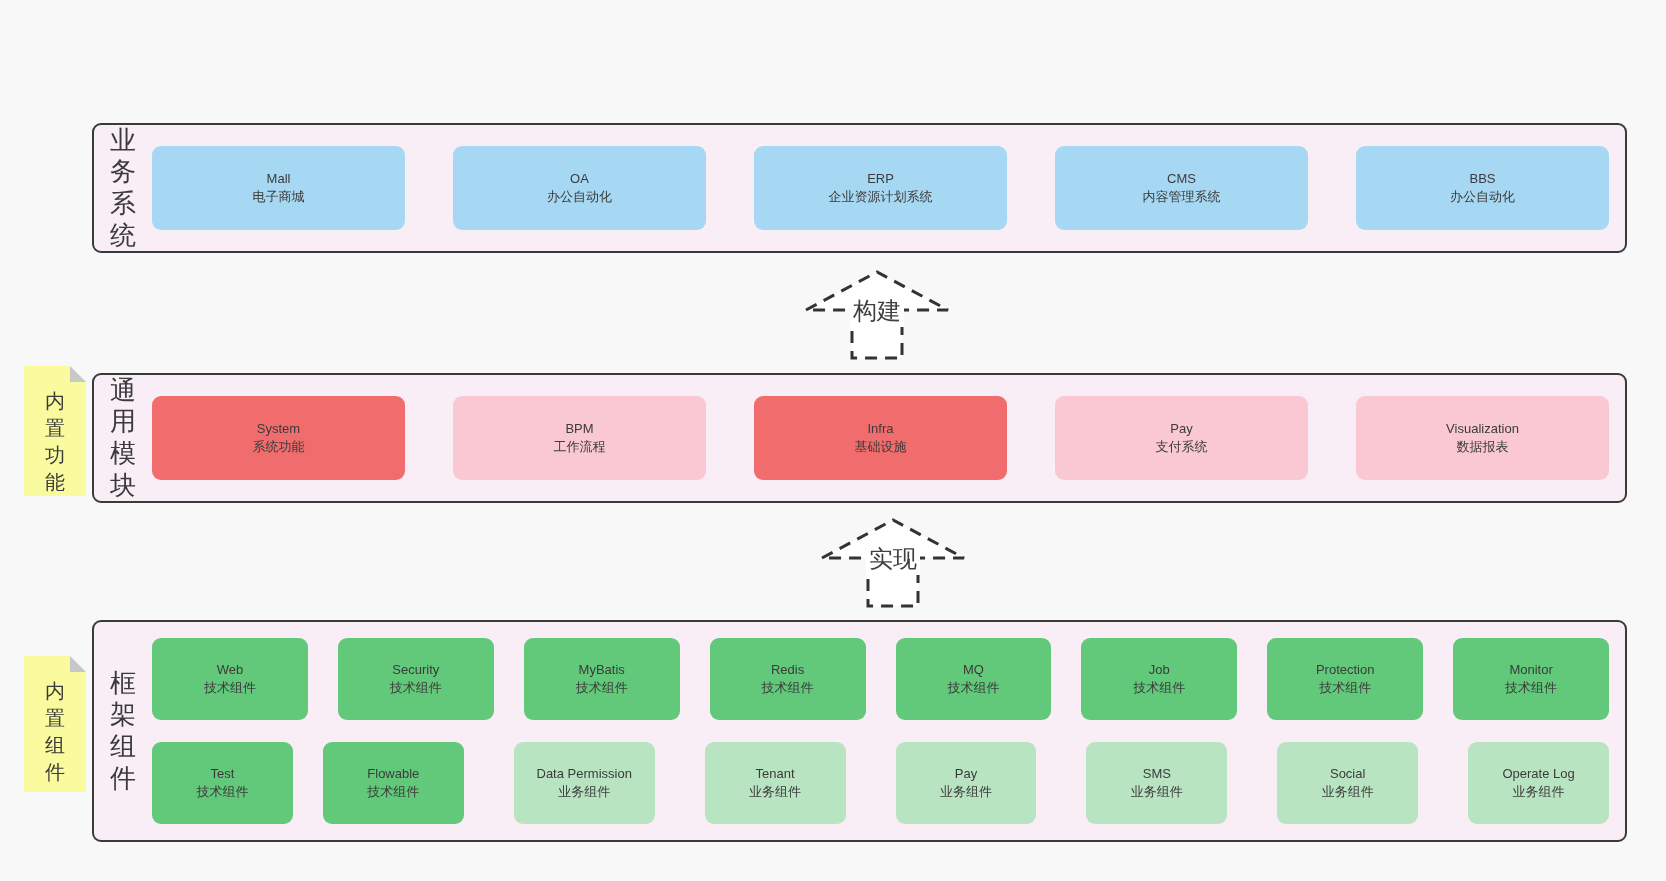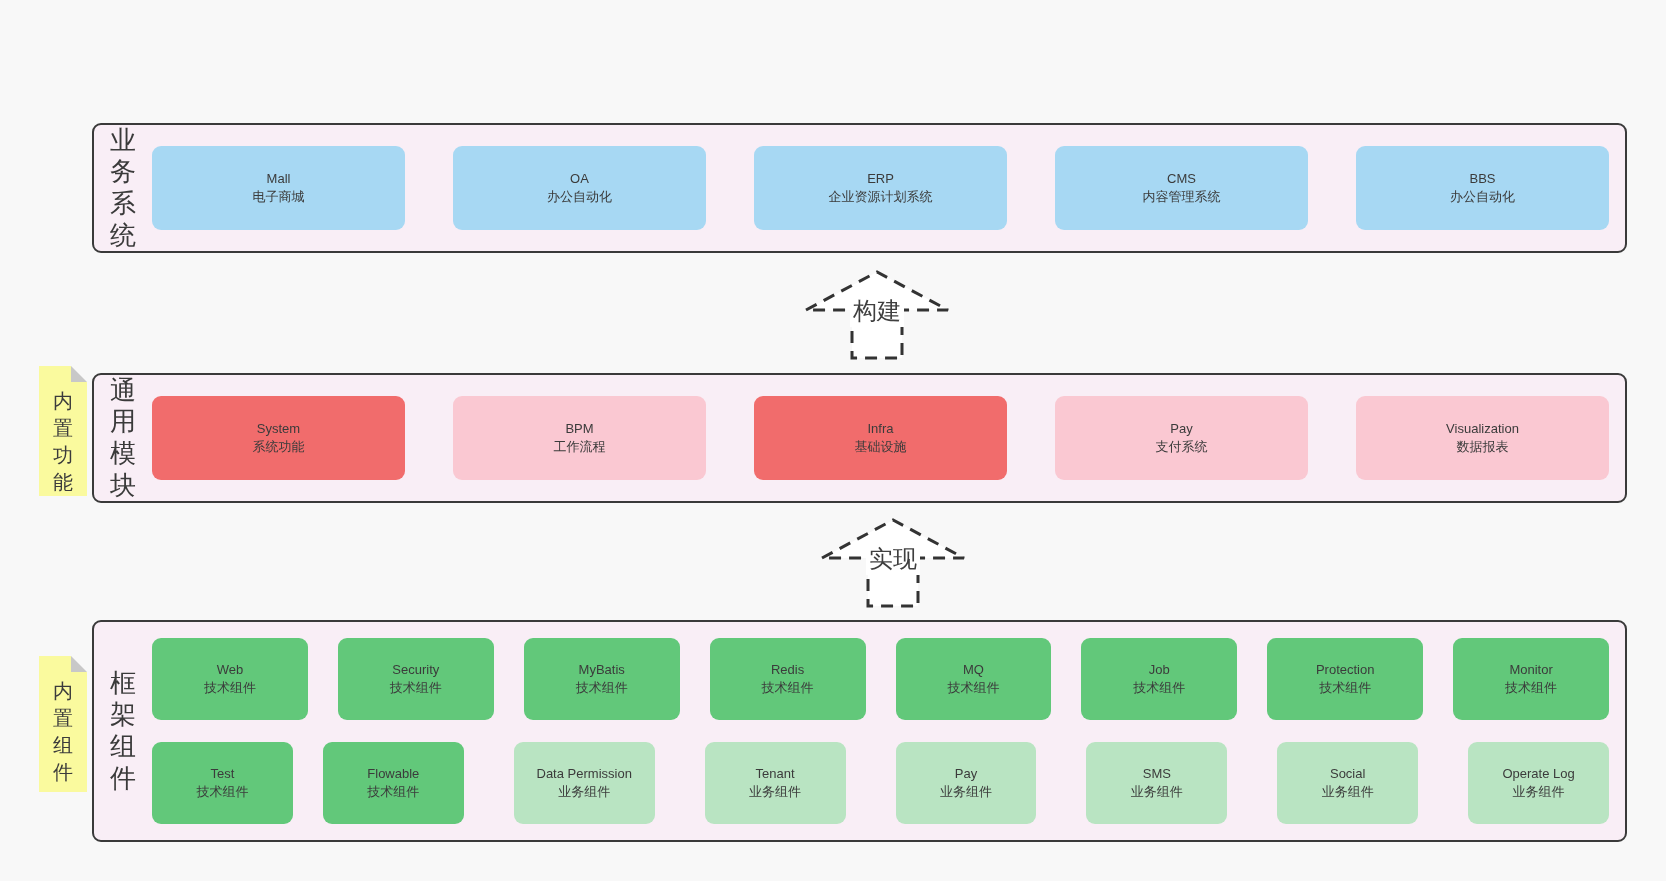--- a/index.html
+++ b/index.html
@@ -44,21 +44,21 @@
     text-align:center;font-size:13px;line-height:1.42;color:var(--text);
     padding:0 22px;
   }
   .grid .box{height:82px;line-height:1.38;}
   .v-blue{background:var(--box_blue);}
   .v-red{background:var(--box_red);}
   .v-pink{background:var(--box_pink);}
   .v-gdark{background:var(--box_green_dark);}
   .v-glight{background:var(--box_green_light);margin-left:20px;}
   .note{
-    position:absolute;left:39px;width:48px;background:var(--note_yellow);
+    position:absolute;left:24px;width:62px;background:var(--note_yellow);
   }
   #note-features{top:366px;height:130px;}
   #note-components{top:656px;height:136px;}
   .note .fold{
     position:absolute;top:0;right:0;width:0;height:0;border-style:solid;
     border-width:0 16px 16px 0;
     border-color:transparent var(--page_bg) var(--note_fold) transparent;
   }
   .note .vtext{
     position:absolute;top:22px;left:50%;transform:translateX(-50%);

